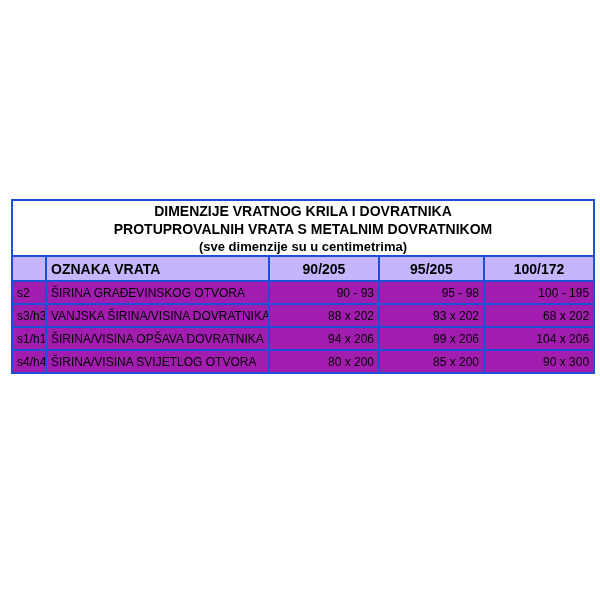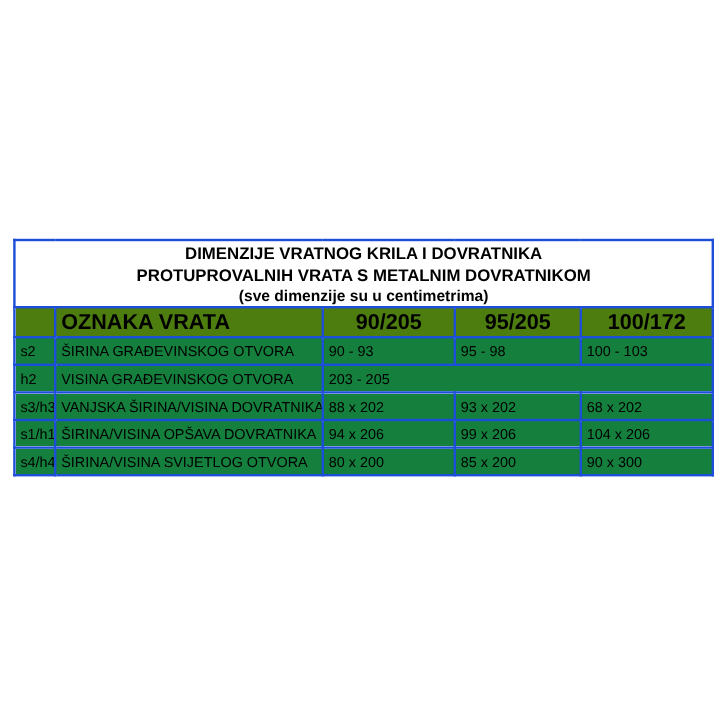--- a/index.html
+++ b/index.html
@@ -45,34 +45,34 @@
     font-weight: bold;
     font-size: 14px;
     line-height: 18px;
   }
   .title-line3 {
     font-weight: bold;
     font-size: 13px;
     line-height: 17px;
   }
   tr.head th {
-    background: #4d7c0f;
+    background: #c4b5fd;
     font-weight: bold;
-    font-size: 18px;
+    font-size: 14px;
     height: 23px;
   }
   tr.head th.col-label { text-align: left; }
   tr.head th.col-size  { text-align: center; }
   tr.data td {
-    background: #15803d;
+    background: #a21caf;
     height: 21px;
   }
   td.code  { text-align: left; }
   td.desc  { text-align: left; }
-  td.val   { text-align: left; }
+  td.val   { text-align: right; }
 </style>
 </head>
 <body>
 
 <div class="canvas">
   <div class="table-wrap">
     <table class="spec">
       <colgroup>
         <col style="width:34px">
         <col style="width:223px">
@@ -93,26 +93,21 @@
           <th class="col-label">OZNAKA VRATA</th>
           <th class="col-size">90/205</th>
           <th class="col-size">95/205</th>
           <th class="col-size">100/172</th>
         </tr>
         <tr class="data">
           <td class="code">s2</td>
           <td class="desc">ŠIRINA GRAĐEVINSKOG OTVORA</td>
           <td class="val">90 - 93</td>
           <td class="val">95 - 98</td>
-          <td class="val">100 - 103</td>
-        </tr>
-        <tr class="data">
-          <td class="code">h2</td>
-          <td class="desc">VISINA GRAĐEVINSKOG OTVORA</td>
-          <td class="val" colspan="3">203 - 205</td>
+          <td class="val">100 - 195</td>
         </tr>
         <tr class="data">
           <td class="code">s3/h3</td>
           <td class="desc">VANJSKA ŠIRINA/VISINA DOVRATNIKA</td>
           <td class="val">88 x 202</td>
           <td class="val">93 x 202</td>
           <td class="val">68 x 202</td>
         </tr>
         <tr class="data">
           <td class="code">s1/h1</td>

